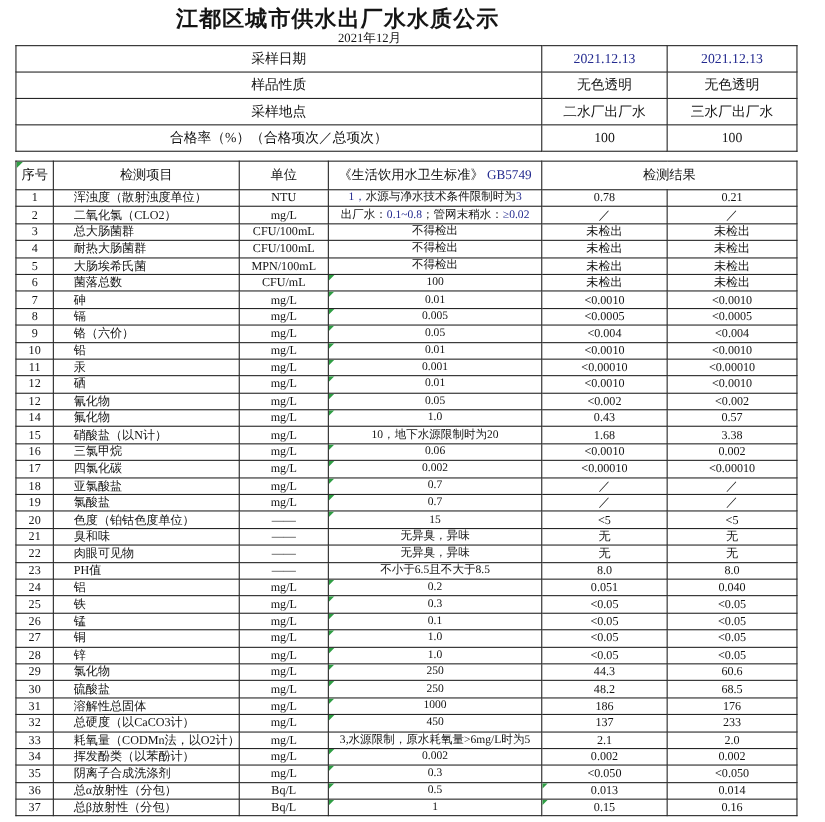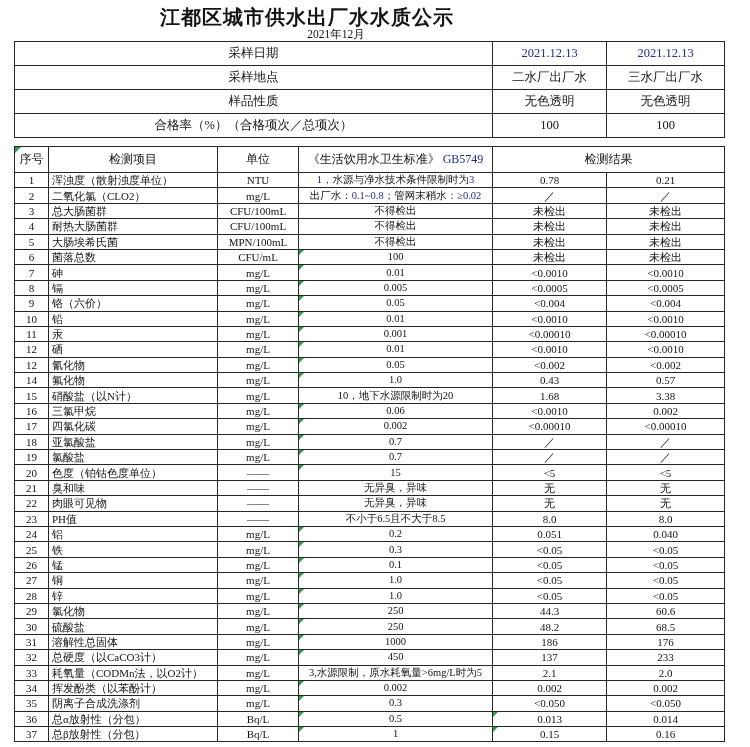--- a/index.html
+++ b/index.html
@@ -17,21 +17,21 @@
   table{border-collapse:collapse;table-layout:fixed;background:#fff;}
   td,th{
     border:1px solid #262626;font-weight:normal;text-align:center;
     padding:0;overflow:hidden;white-space:nowrap;position:relative;
   }
   .info-table{position:absolute;left:14px;top:41px;width:710px;font-size:12.5px;}
   .info-table td{height:23px;text-align:center;}
   .main-table{position:absolute;left:14px;top:146px;width:710px;font-size:11px;}
   .main-table thead th{height:25px;font-size:12px;}
   .main-table tbody td{height:14.4px;line-height:14px;}
-  td.item{text-align:left;padding-left:3px;}
+  td.item{text-align:left;padding-left:18px;}
   td.std{font-size:10.5px;}
   .blue{color:var(--blue,#232a8f);}
   .tri-mark{
     position:absolute;left:0;top:0;width:0;height:0;display:block;
     border-top:5px solid var(--green,#2f9e44);border-right:5px solid transparent;
   }
   th .tri-mark{border-top-width:6px;border-right-width:6px;}
 </style>
 </head>
 <body>
@@ -47,28 +47,28 @@
         <col style="width:114px">
         <col style="width:118px">
       </colgroup>
     <tbody>
       <tr>
         <td>采样日期</td>
         <td class="blue">2021.12.13</td>
         <td class="blue">2021.12.13</td>
       </tr>
       <tr>
+        <td>样品性质</td>
+        <td>无色透明</td>
+        <td>无色透明</td>
+      </tr>
+      <tr>
         <td>采样地点</td>
         <td>二水厂出厂水</td>
         <td>三水厂出厂水</td>
-      </tr>
-      <tr>
-        <td>样品性质</td>
-        <td>无色透明</td>
-        <td>无色透明</td>
       </tr>
       <tr>
         <td>合格率（%）（合格项次／总项次）</td>
         <td>100</td>
         <td>100</td>
       </tr>
     </tbody>
   </table>
 
   <table class="main-table">

